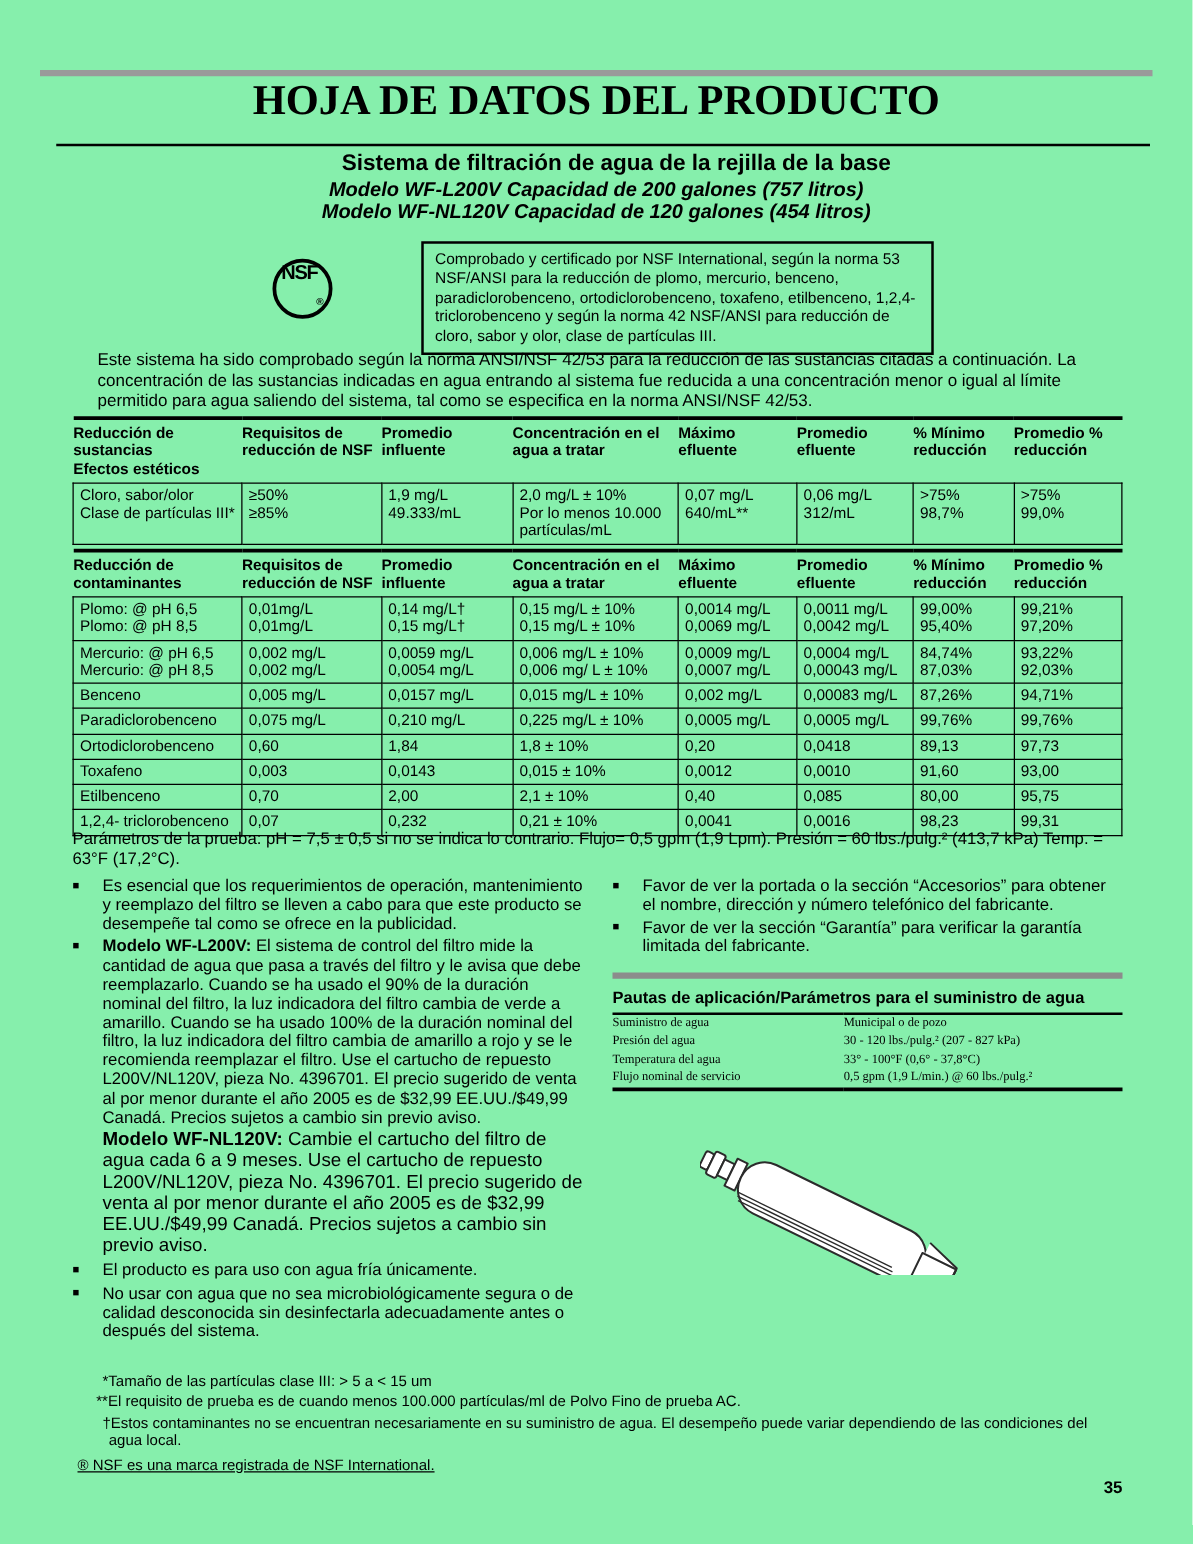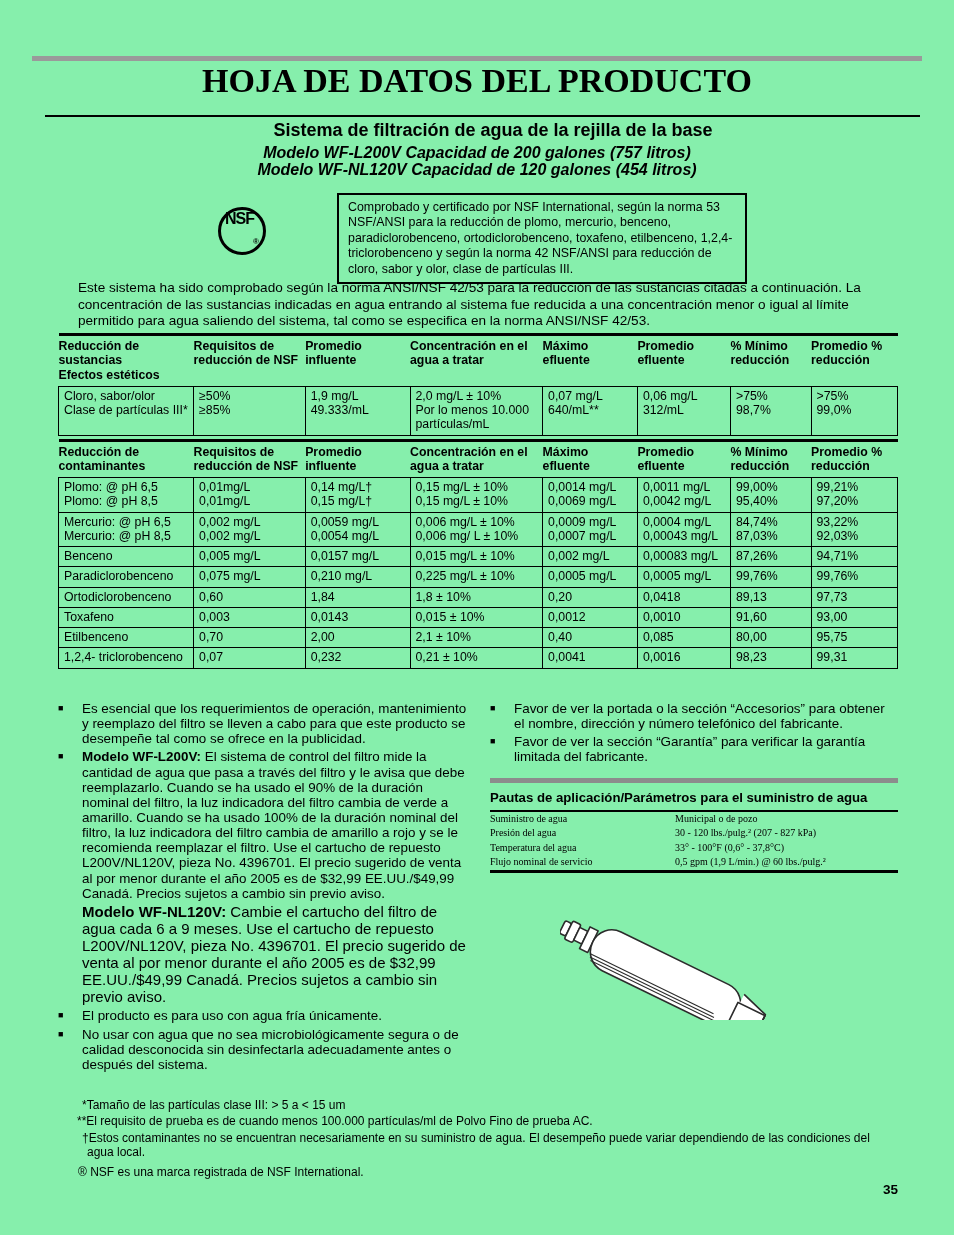--- a/index.html
+++ b/index.html
@@ -37,21 +37,21 @@
   .pautas-h{margin:0 0 5px 0;font-size:13.2px;font-weight:bold;white-space:nowrap;}
   table.pt{width:100%;border-collapse:collapse;border-top:2px solid #000;border-bottom:3px solid #000;}
   table.pt td{font-size:10px;line-height:1.25;padding:1px 0;vertical-align:top;font-family:Liberation Serif, serif;}
   table.pt td.lbl{width:185px;}
   .filter-img{margin:12px 0 0 70px;}
   .footnotes{position:absolute;top:1098px;left:62px;width:832px;font-size:12px;line-height:1.2;}
   .fn{margin-bottom:2px;}
   .fn1{margin-left:20px;}
   .fn2{margin-left:15px;}
   .fn3{margin-left:20px;padding-left:5px;text-indent:-5px;}
-  .fn4{margin-left:16px;margin-top:5px;}
+  .fn4{margin-left:0;margin-top:5px;text-decoration:underline;}
   .page-number{position:absolute;top:1182px;right:56px;font-size:13.5px;font-weight:bold;}
 </style>
 </head>
 <body>
 
 <div class="page">
 
   <div class="top-rule"></div>
 
   <h1 class="title">HOJA DE DATOS DEL PRODUCTO</h1>
@@ -252,20 +252,21 @@
           <td>0,21 ± 10%</td>
           <td>0,0041</td>
           <td>0,0016</td>
           <td>98,23</td>
           <td>99,31</td>
         </tr>
       </tbody>
     </table>
   </div>
 
+  <p class="params">Parámetros de la prueba: pH = 7,5 ± 0,5 si no se indica lo contrario. Flujo= 0,5 gpm (1,9 Lpm). Presión = 60 lbs./pulg.² (413,7 kPa) Temp. = 63°F (17,2°C).</p>
 
   <div class="cols">
     <div class="col-l">
       <div class="bullet">
         <span class="sq">■</span>
         <div><b></b><span>Es esencial que los requerimientos de operación, mantenimiento y reemplazo del filtro se lleven a cabo para que este producto se desempeñe tal como se ofrece en la publicidad.</span></div>
       </div>
       <div class="bullet">
         <span class="sq">■</span>
         <div><b>Modelo WF-L200V:</b><span> El sistema de control del filtro mide la cantidad de agua que pasa a través del filtro y le avisa que debe reemplazarlo. Cuando se ha usado el 90% de la duración nominal del filtro, la luz indicadora del filtro cambia de verde a amarillo. Cuando se ha usado 100% de la duración nominal del filtro, la luz indicadora del filtro cambia de amarillo a rojo y se le recomienda reemplazar el filtro. Use el cartucho de repuesto L200V/NL120V, pieza No. 4396701. El precio sugerido de venta al por menor durante el año 2005 es de $32,99 EE.UU./$49,99 Canadá. Precios sujetos a cambio sin previo aviso.</span></div>

